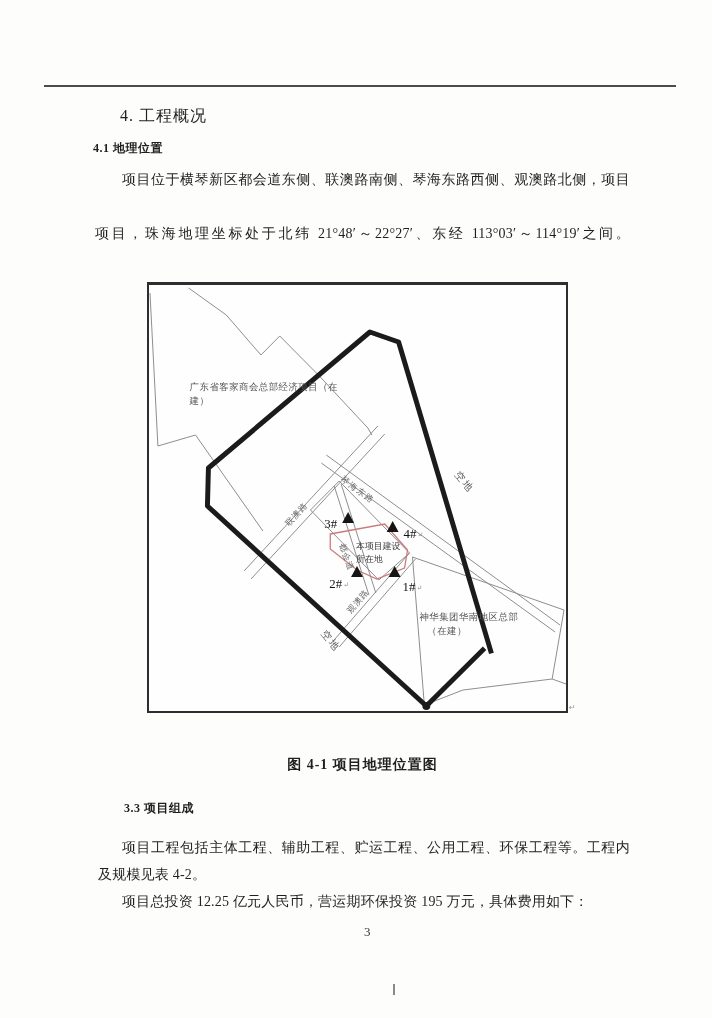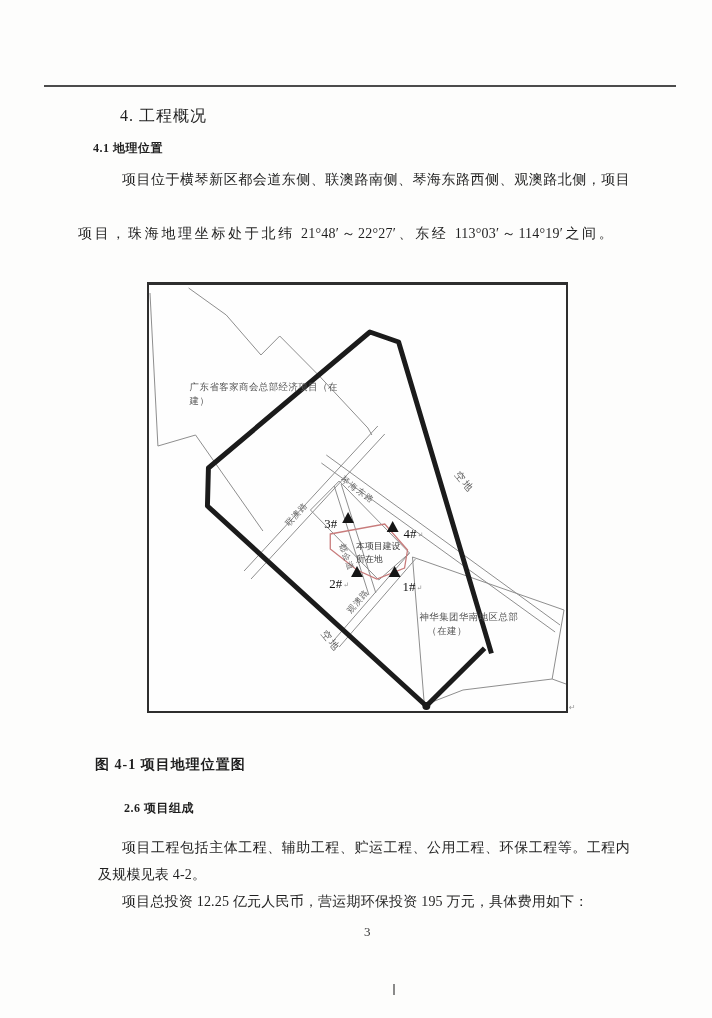--- a/index.html
+++ b/index.html
@@ -14,39 +14,39 @@
   .h2{font-size:12px;font-weight:bold;letter-spacing:0.5px;}
   .h2-1{left:93px;top:140px;}
   .h2-2{left:124px;top:800px;}
   .bline{font-size:14px;line-height:18px;letter-spacing:0.2px;white-space:nowrap;}
   .jline{white-space:normal;text-align:justify;text-align-last:justify;overflow:hidden;height:18px;}
   .figure{
     left:147px;top:282px;width:421px;height:431px;
     border:2px solid #2e2e2e;border-top-width:3px;background:#fefefe;box-sizing:border-box;
   }
   .figure svg{display:block;width:100%;height:100%;}
-  .caption{left:95px;top:756px;width:535px;text-align:left;font-size:14px;font-weight:bold;letter-spacing:1px;}
+  .caption{left:95px;top:756px;width:535px;text-align:center;font-size:14px;font-weight:bold;letter-spacing:1px;}
   .pagenum{left:364px;top:924px;font-size:13px;color:#333;}
   .tick{left:393px;top:984px;width:2px;height:11px;background:#8a8a8a;}
   .corner-mark{left:569px;top:703px;font-size:8px;color:#999;font-family:"DejaVu Sans",sans-serif;}
   svg text{font-family:"Liberation Serif","DejaVu Serif",serif;}
 </style>
 </head>
 <body>
 
 <div class="page">
 
   <div class="abs rule"></div>
 
   <div class="abs h1">4. 工程概况</div>
 
   <div class="abs h2 h2-1">4.1 地理位置</div>
 
   <div class="abs bline jline" style="left:122px;top:171px;width:508px;">项目位于横琴新区都会道东侧、联澳路南侧、琴海东路西侧、观澳路北侧，项目北面</div>
-  <div class="abs bline jline" style="left:78px;top:225px;width:535px;">项目，珠海地理坐标处于北纬 21°48′～22°27′、东经 113°03′～114°19′之间。</div>
+  <div class="abs bline jline" style="left:95px;top:225px;width:535px;">项目，珠海地理坐标处于北纬 21°48′～22°27′、东经 113°03′～114°19′之间。</div>
 
   <div class="abs figure">
     <svg viewBox="0 0 421 426" preserveAspectRatio="none">
 
       <g fill="none" stroke-width="1" stroke="#8d8d8d">
         <path d="M40,3 L78,30 L113,70 L132,51 L172,91 L221,143 L225,150"></path>
         <path d="M1,8 L9,161 L47,150 L115,246"></path>
         <path d="M96,286 L231,141 M103,294 L238,149"></path>
         <path d="M179,170 L415,340 M174,178 L410,347"></path>
         <path d="M194,199 L229,308 M187,201 L222,310"></path>
@@ -89,21 +89,21 @@
 
       <text transform="translate(316,199) rotate(50)" text-anchor="middle" font-size="10" fill="#555" letter-spacing="2">空地</text>
       <text transform="translate(181,358) rotate(50)" text-anchor="middle" font-size="10" fill="#555" letter-spacing="2">空地</text>
     </svg>
   </div>
 
   <div class="abs corner-mark">↵</div>
 
   <div class="abs caption">图 4-1 项目地理位置图</div>
 
-  <div class="abs h2 h2-2">2.6 项目组成</div>
+  <div class="abs h2 h2-2">3.3 项目组成</div>
 
   <div class="abs bline jline" style="left:122px;top:839px;width:508px;">项目工程包括主体工程、辅助工程、贮运工程、公用工程、环保工程等。工程内容</div>
   <div class="abs bline" style="left:98px;top:866px;">及规模见表 4-2。</div>
   <div class="abs bline" style="left:122px;top:893px;text-align:center;">项目总投资 12.25 亿元人民币，营运期环保投资 195 万元，具体费用如下：</div>
 
   <div class="abs pagenum">3</div>
   <div class="abs tick"></div>
 
 </div>
 

